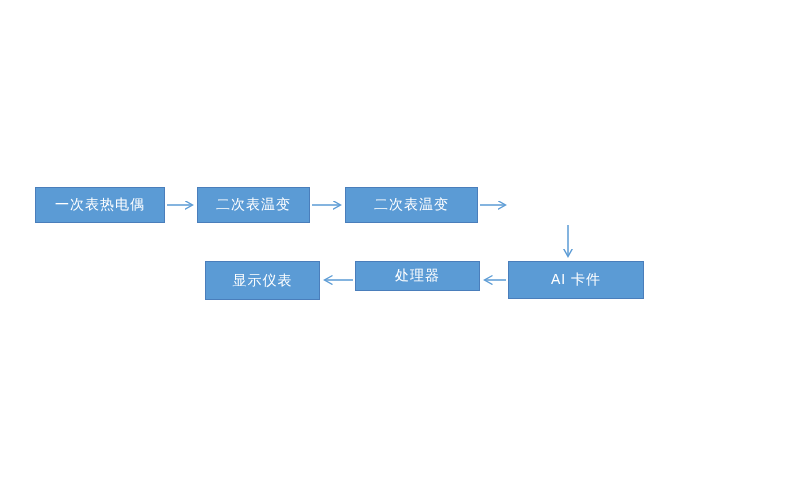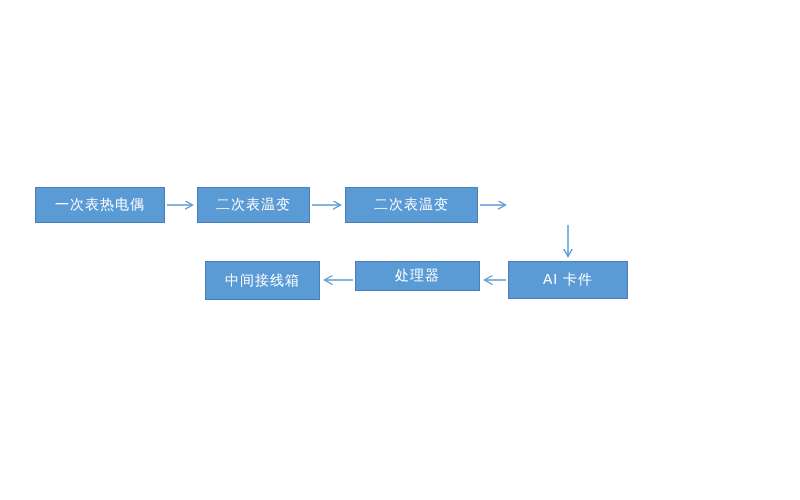--- a/index.html
+++ b/index.html
@@ -24,21 +24,21 @@
     letter-spacing:1px;
   }
   
   .n1{left:35px;  top:187px; width:130px; height:36px;}
   .n2{left:197px; top:187px; width:113px; height:36px;}
   .n3{left:345px; top:187px; width:133px; height:36px;}
   .n4{left:510px; top:187px; width:117px; height:36px;}
   
   .n5{left:205px; top:261px; width:115px; height:39px;}
   .n6{left:355px; top:261px; width:125px; height:30px;}
-  .n7{left:508px; top:261px; width:120px; height:38px;}
+  .n7{left:508px; top:261px; width:136px; height:38px;}
   #edges{position:absolute;left:0;top:0;width:800px;height:500px;pointer-events:none;}
   #edges path.edge{stroke:#5b9bd5;stroke-width:1.5;fill:none;}
 </style>
 </head>
 <body>
 
 <div id="canvas">
 
   <svg id="edges" viewBox="0 0 800 500" xmlns="http://www.w3.org/2000/svg">
     <defs>
@@ -50,17 +50,17 @@
     <path class="edge" d="M312,205 L340,205" marker-end="url(#openArrow)"></path>
     <path class="edge" d="M480,205 L505,205" marker-end="url(#openArrow)"></path>
     <path class="edge" d="M568,225 L568,256" marker-end="url(#openArrow)"></path>
     <path class="edge" d="M506,280 L485,280" marker-end="url(#openArrow)"></path>
     <path class="edge" d="M353,280 L325,280" marker-end="url(#openArrow)"></path>
   </svg>
 
   <div class="node n1">一次表热电偶</div>
   <div class="node n2">二次表温变</div>
   <div class="node n3">二次表温变</div>
-  <div class="node n5">中间接线箱</div>
+  <div class="node n5">显示仪表</div>
   <div class="node n6">处理器</div>
   <div class="node n7">AI 卡件</div>
 
 </div>
 
 </body></html>

